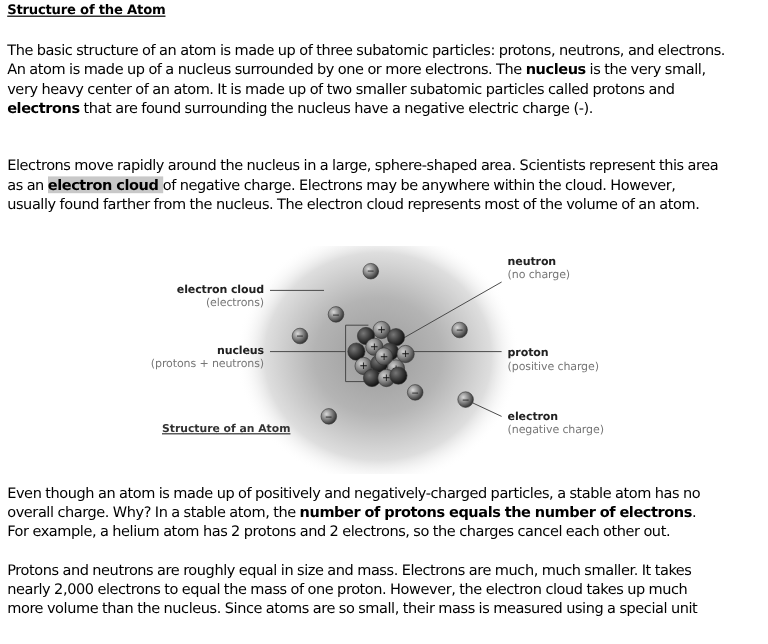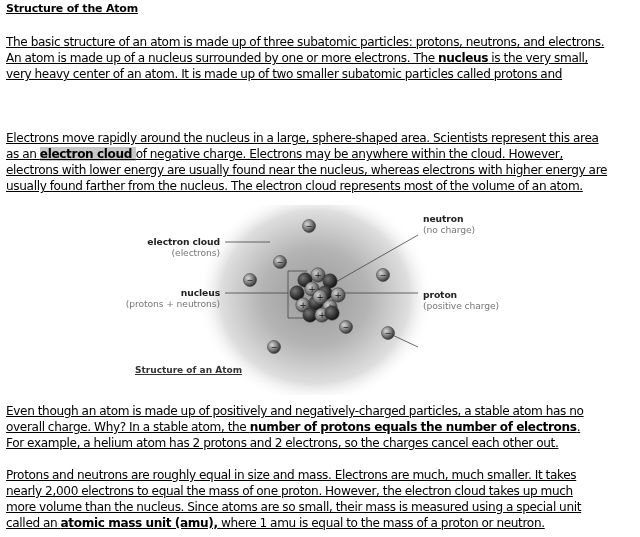--- a/index.html
+++ b/index.html
@@ -1,47 +1,47 @@
 <!DOCTYPE html>
 <html><head>
 <meta charset="utf-8">
 <style>
   html, body { margin: 0; padding: 0; background: #ffffff; }
   body { width: 640px; height: 537px; position: relative; overflow: hidden;
          font-family: "DejaVu Sans", sans-serif; color: #000; }
   .title { position: absolute; left: 6px; top: 2px; font-size: 11px; font-weight: bold;
            text-decoration: underline; letter-spacing: -0.2px; }
   .para { position: absolute; left: 6px; width: 634px; font-size: 12.1px; line-height: 16px;
-          letter-spacing: -0.35px; word-spacing: -0.3px; margin: 0; white-space: nowrap; text-decoration: underline; }
+          letter-spacing: -0.35px; word-spacing: -0.3px; margin: 0; white-space: nowrap; }
   .para b { font-weight: bold; }
   .hl { background: #c8c8c8; }
   .diagram { position: absolute; left: 120px; top: 205px; width: 400px; height: 190px; }
   .diagram svg { position: absolute; left: 0; top: 0; }
   .lbl { position: absolute; font-size: 9.2px; line-height: 11px; letter-spacing: -0.1px; }
   .lbl .t { font-weight: bold; color: #222; display: block; }
   .lbl .s { color: #777; display: block; }
   .lbl.r { text-align: right; }
-  .cap { position: absolute; left: 15px; top: 160px; font-size: 9px; font-weight: bold;
+  .cap { position: absolute; left: 15px; top: 148px; font-size: 9px; font-weight: bold;
          text-decoration: underline; color: #333; }
 </style>
 </head>
 <body>
 
 <div class="title">Structure of the Atom</div>
 
 <div class="para" style="top:34px">
   <div>The basic structure of an atom is made up of three subatomic particles: protons, neutrons, and electrons.</div>
   <div><span>An atom is made up of a nucleus surrounded by one or more electrons.  The </span><b>nucleus</b><span> is the very small,</span></div>
   <div>very heavy center of an atom.  It is made up of two smaller subatomic particles called protons and</div>
+  <div><b>electrons</b><span> that are found surrounding the nucleus have a negative electric charge (-).</span></div>
 </div>
 
 <div class="para" style="top:130px">
   <div>Electrons move rapidly around the nucleus in a large, sphere-shaped area.  Scientists represent this area</div>
   <div><span>as an </span><b class="hl">electron cloud </b><span>of negative charge.  Electrons may be anywhere within the cloud.  However,</span></div>
-  <div>electrons with lower energy are usually found near the nucleus, whereas electrons with higher energy are</div>
   <div>usually found farther from the nucleus.  The electron cloud represents most of the volume of an atom.</div>
 </div>
 
 <div class="diagram">
   <svg width="400" height="190" viewBox="0 0 400 190">
     <defs>
       <radialGradient id="cloud" cx="50%" cy="50%" r="50%">
         <stop offset="0%" stop-color="#9a9a9a"></stop>
         <stop offset="45%" stop-color="#b4b4b4"></stop>
         <stop offset="80%" stop-color="#dedede"></stop>
@@ -121,27 +121,30 @@
     <span class="s">(protons + neutrons)</span>
   </div>
   <div class="lbl" style="left:303px; top:8px">
     <span class="t">neutron</span>
     <span class="s">(no charge)</span>
   </div>
   <div class="lbl" style="left:303px; top:84px">
     <span class="t">proton</span>
     <span class="s">(positive charge)</span>
   </div>
+  <div class="lbl" style="left:303px; top:137px">
+    <span class="t">electron</span>
+    <span class="s">(negative charge)</span>
+  </div>
   <div class="cap">Structure of an Atom</div>
 </div>
 
 <div class="para" style="top:403px">
   <div>Even though an atom is made up of positively and negatively-charged particles, a stable atom has no</div>
   <div><span>overall charge.  Why?  In a stable atom, the </span><b>number of protons equals the number of electrons</b><span>.</span></div>
   <div>For example, a helium atom has 2 protons and 2 electrons, so the charges cancel each other out.</div>
 </div>
 
 <div class="para" style="top:467px">
   <div>Protons and neutrons are roughly equal in size and mass.  Electrons are much, much smaller.  It takes</div>
   <div>nearly 2,000 electrons to equal the mass of one proton.  However, the electron cloud takes up much</div>
   <div>more volume than the nucleus.  Since atoms are so small, their mass is measured using a special unit</div>
-  <div><span>called an </span><b>atomic mass unit (amu),</b><span> where 1 amu is equal to the mass of a proton or neutron.</span></div>
 </div>
 
 </body></html>

